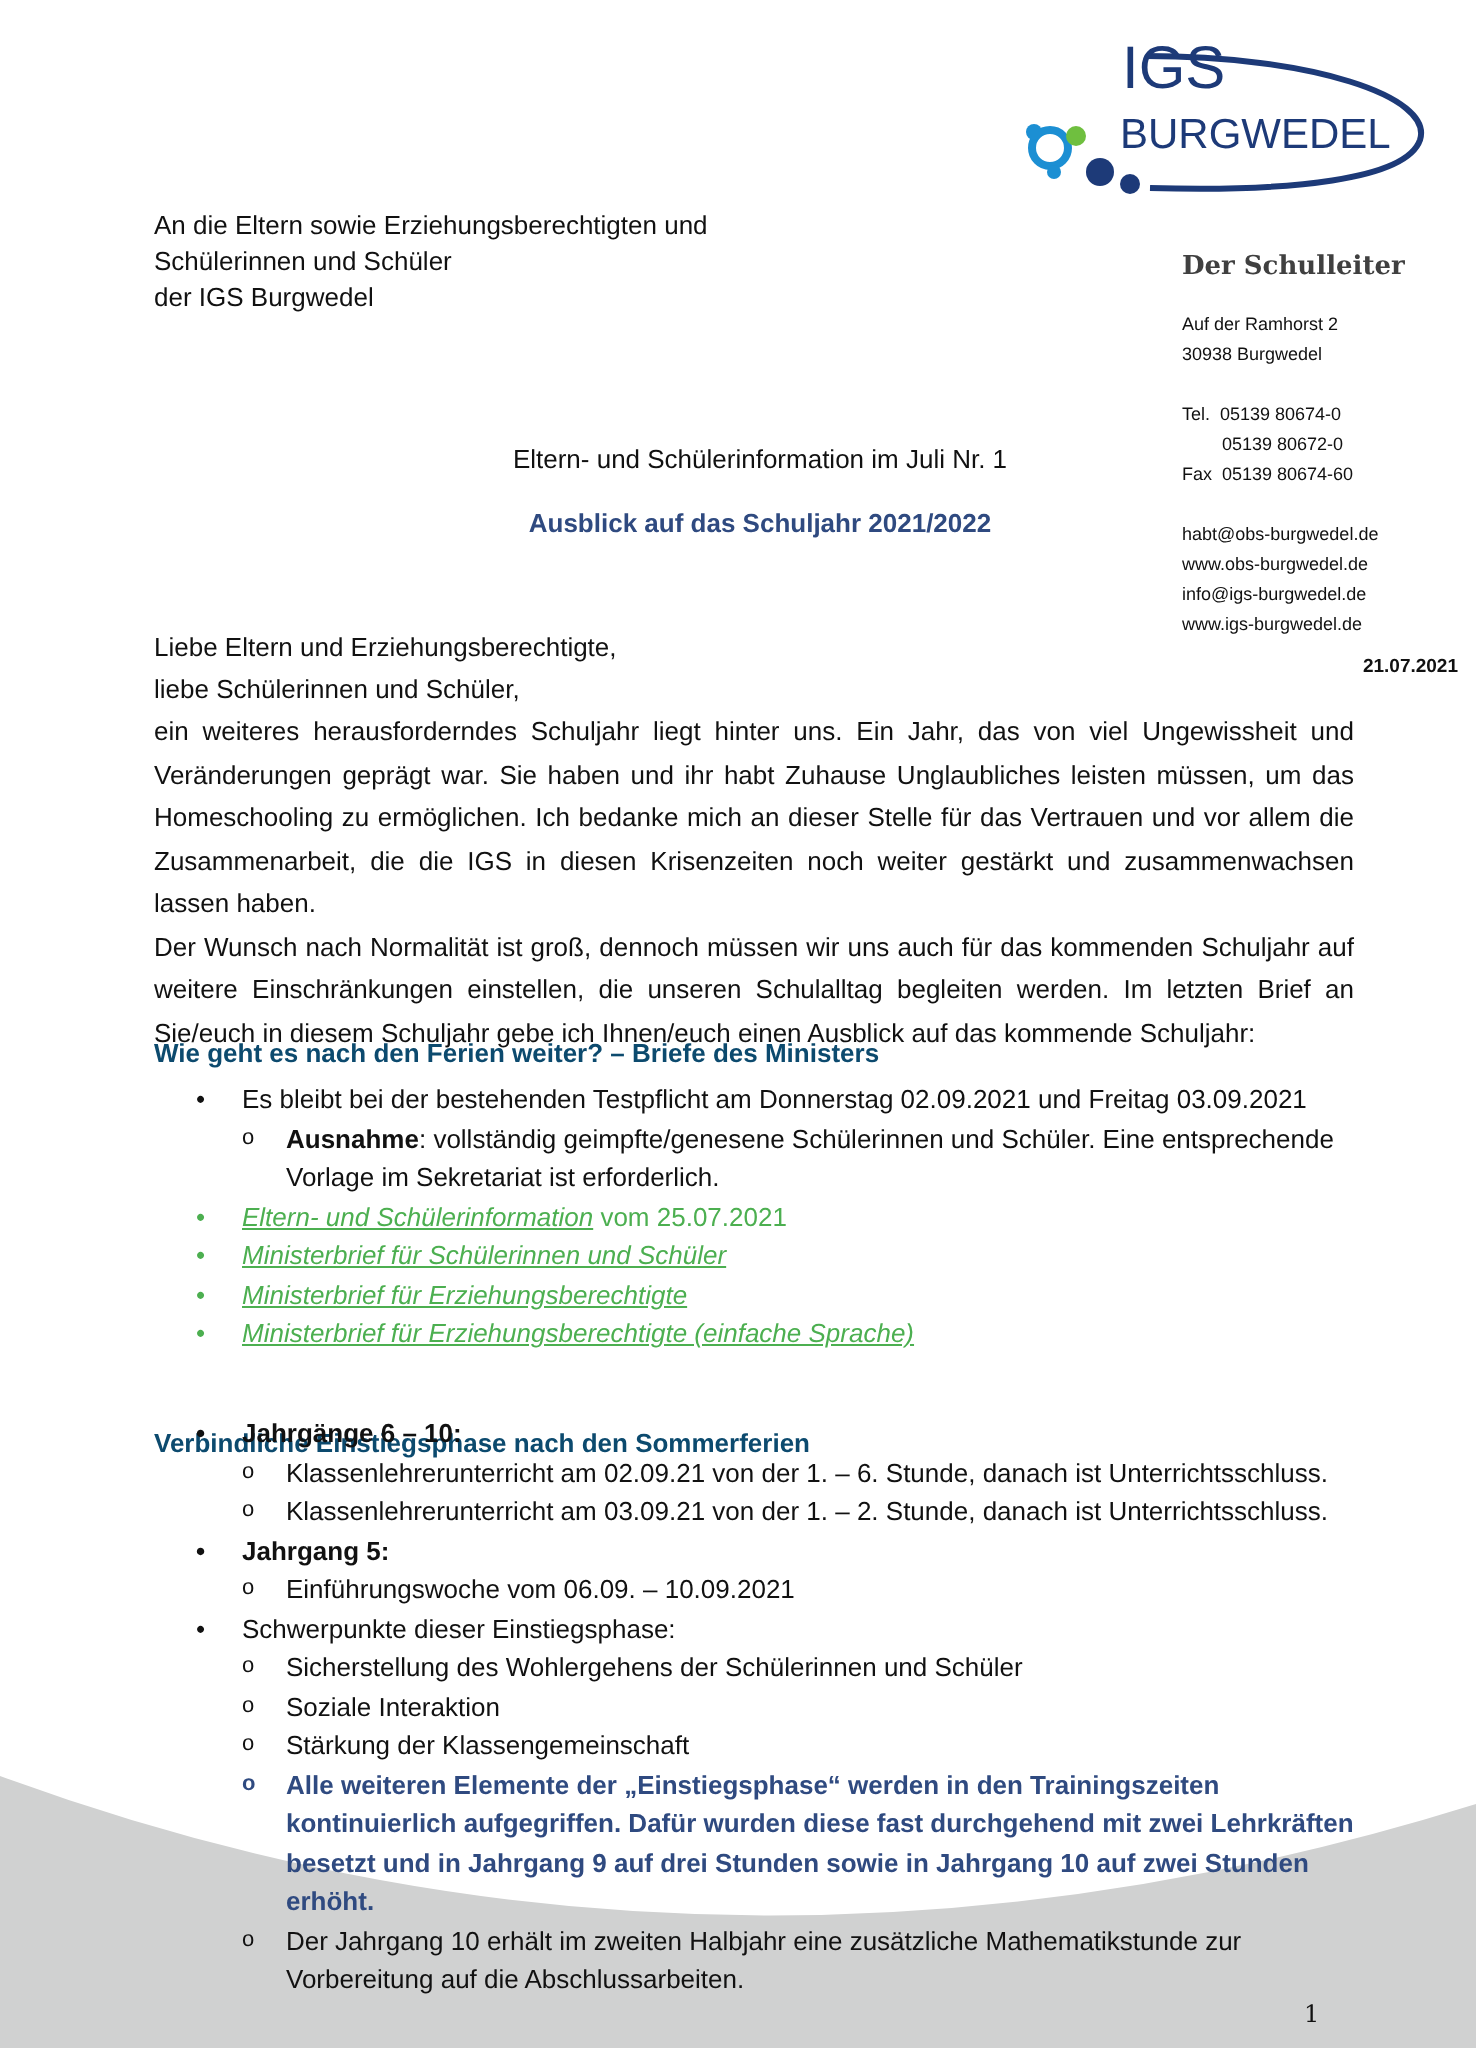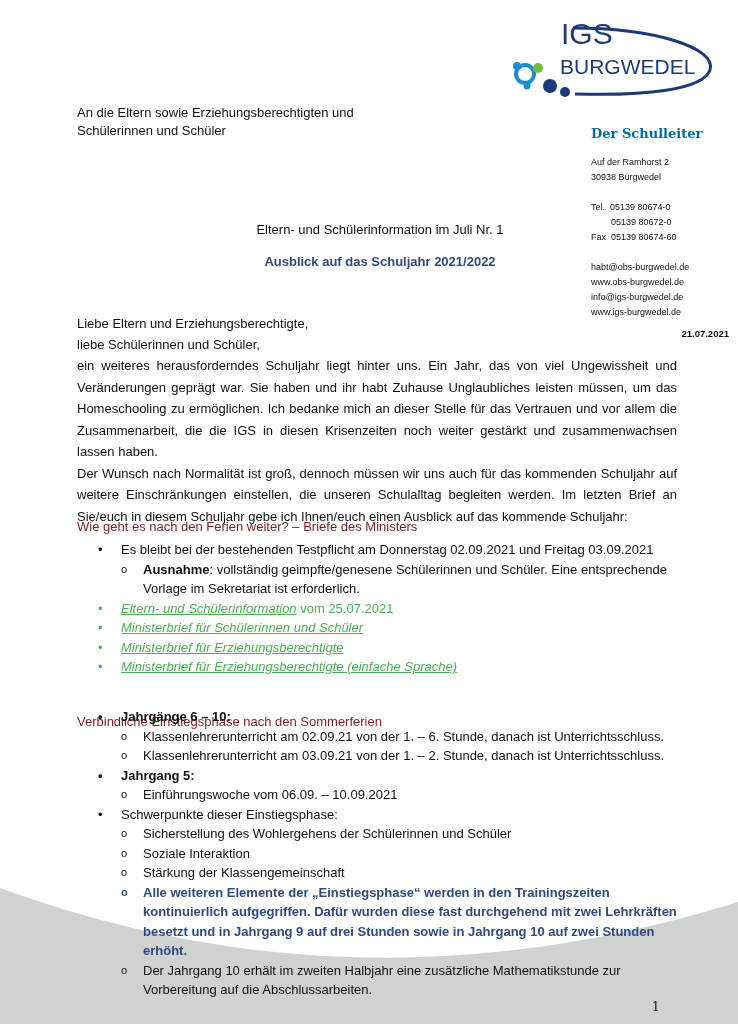--- a/index.html
+++ b/index.html
@@ -23,21 +23,21 @@
     font-size: 13px; line-height: 18px; z-index: 1;
   }
 
   
   .sender {
     position: absolute; left: 591px; top: 125px; width: 140px;
     font-size: 9px; line-height: 15px; z-index: 1;
   }
   .sender .title {
     font-family: "DejaVu Serif", serif; font-weight: bold;
-    font-size: 13px; color: #0369a1; margin-bottom: 12px; line-height: 18px;
+    font-size: 13px; color: #404040; margin-bottom: 12px; line-height: 18px;
   }
   .sender .line { white-space: pre; }
   .sender .gap { height: 15px; }
   .sender .date { text-align: right; font-weight: bold; font-size: 9.5px; margin-top: 6px; padding-right: 2px; }
 
   
   .subject-line {
     position: absolute; left: 200px; top: 222px; width: 360px; text-align: center;
     font-size: 13px; z-index: 1;
   }
@@ -50,21 +50,21 @@
   .salutation {
     position: absolute; left: 77px; top: 313px; font-size: 13px; line-height: 21px; z-index: 1;
   }
   .body-text {
     position: absolute; left: 77px; top: 355px; width: 600px;
     font-size: 13px; line-height: 21.5px; text-align: justify; z-index: 1;
   }
   .body-text p { margin: 0; }
 
   .section-heading {
-    position: absolute; left: 77px; font-size: 13px; font-weight: normal; color: #7f1d1d; z-index: 1;
+    position: absolute; left: 77px; font-size: 13px; font-weight: bold; color: #0c4a6e; z-index: 1;
   }
 
   .list { position: absolute; left: 95px; width: 590px; font-size: 13px; line-height: 19.5px; z-index: 1; }
   .li { position: relative; padding-left: 26px; }
   .li .bullet { position: absolute; left: 3px; top: 0; }
   .sub { position: relative; padding-left: 26px; margin-left: 22px; }
   .sub .circle { position: absolute; left: 4px; top: 0; font-size: 11px; }
   .bold { font-weight: bold; }
   .blue-bold { font-weight: bold; color: #2f4a80; }
   .link { color: #4caf50; font-style: italic; text-decoration: underline; cursor: pointer; }
@@ -95,20 +95,21 @@
       <circle cx="45" cy="78" r="7" fill="#1d3a78"></circle>
       <circle cx="60" cy="84" r="5" fill="#1d3a78"></circle>
     </g>
     <text x="56" y="36" font-family="Liberation Sans, sans-serif" font-size="30" fill="#1d3a78">IGS</text>
     <text x="55" y="66" font-family="Liberation Sans, sans-serif" font-size="21" fill="#1d3a78">BURGWEDEL</text>
   </svg>
 
   <div class="recipient">
     <div>An die Eltern sowie Erziehungsberechtigten und</div>
     <div>Schülerinnen und Schüler</div>
+    <div>der IGS Burgwedel</div>
   </div>
 
   <div class="sender">
     <div class="title">Der Schulleiter</div>
     <div class="line">Auf der Ramhorst 2</div>
     <div class="line">30938 Burgwedel</div>
     <div class="gap"></div>
     <div class="line">Tel.  05139 80674-0</div>
     <div class="line">        05139 80672-0</div>
     <div class="line">Fax  05139 80674-60</div>

